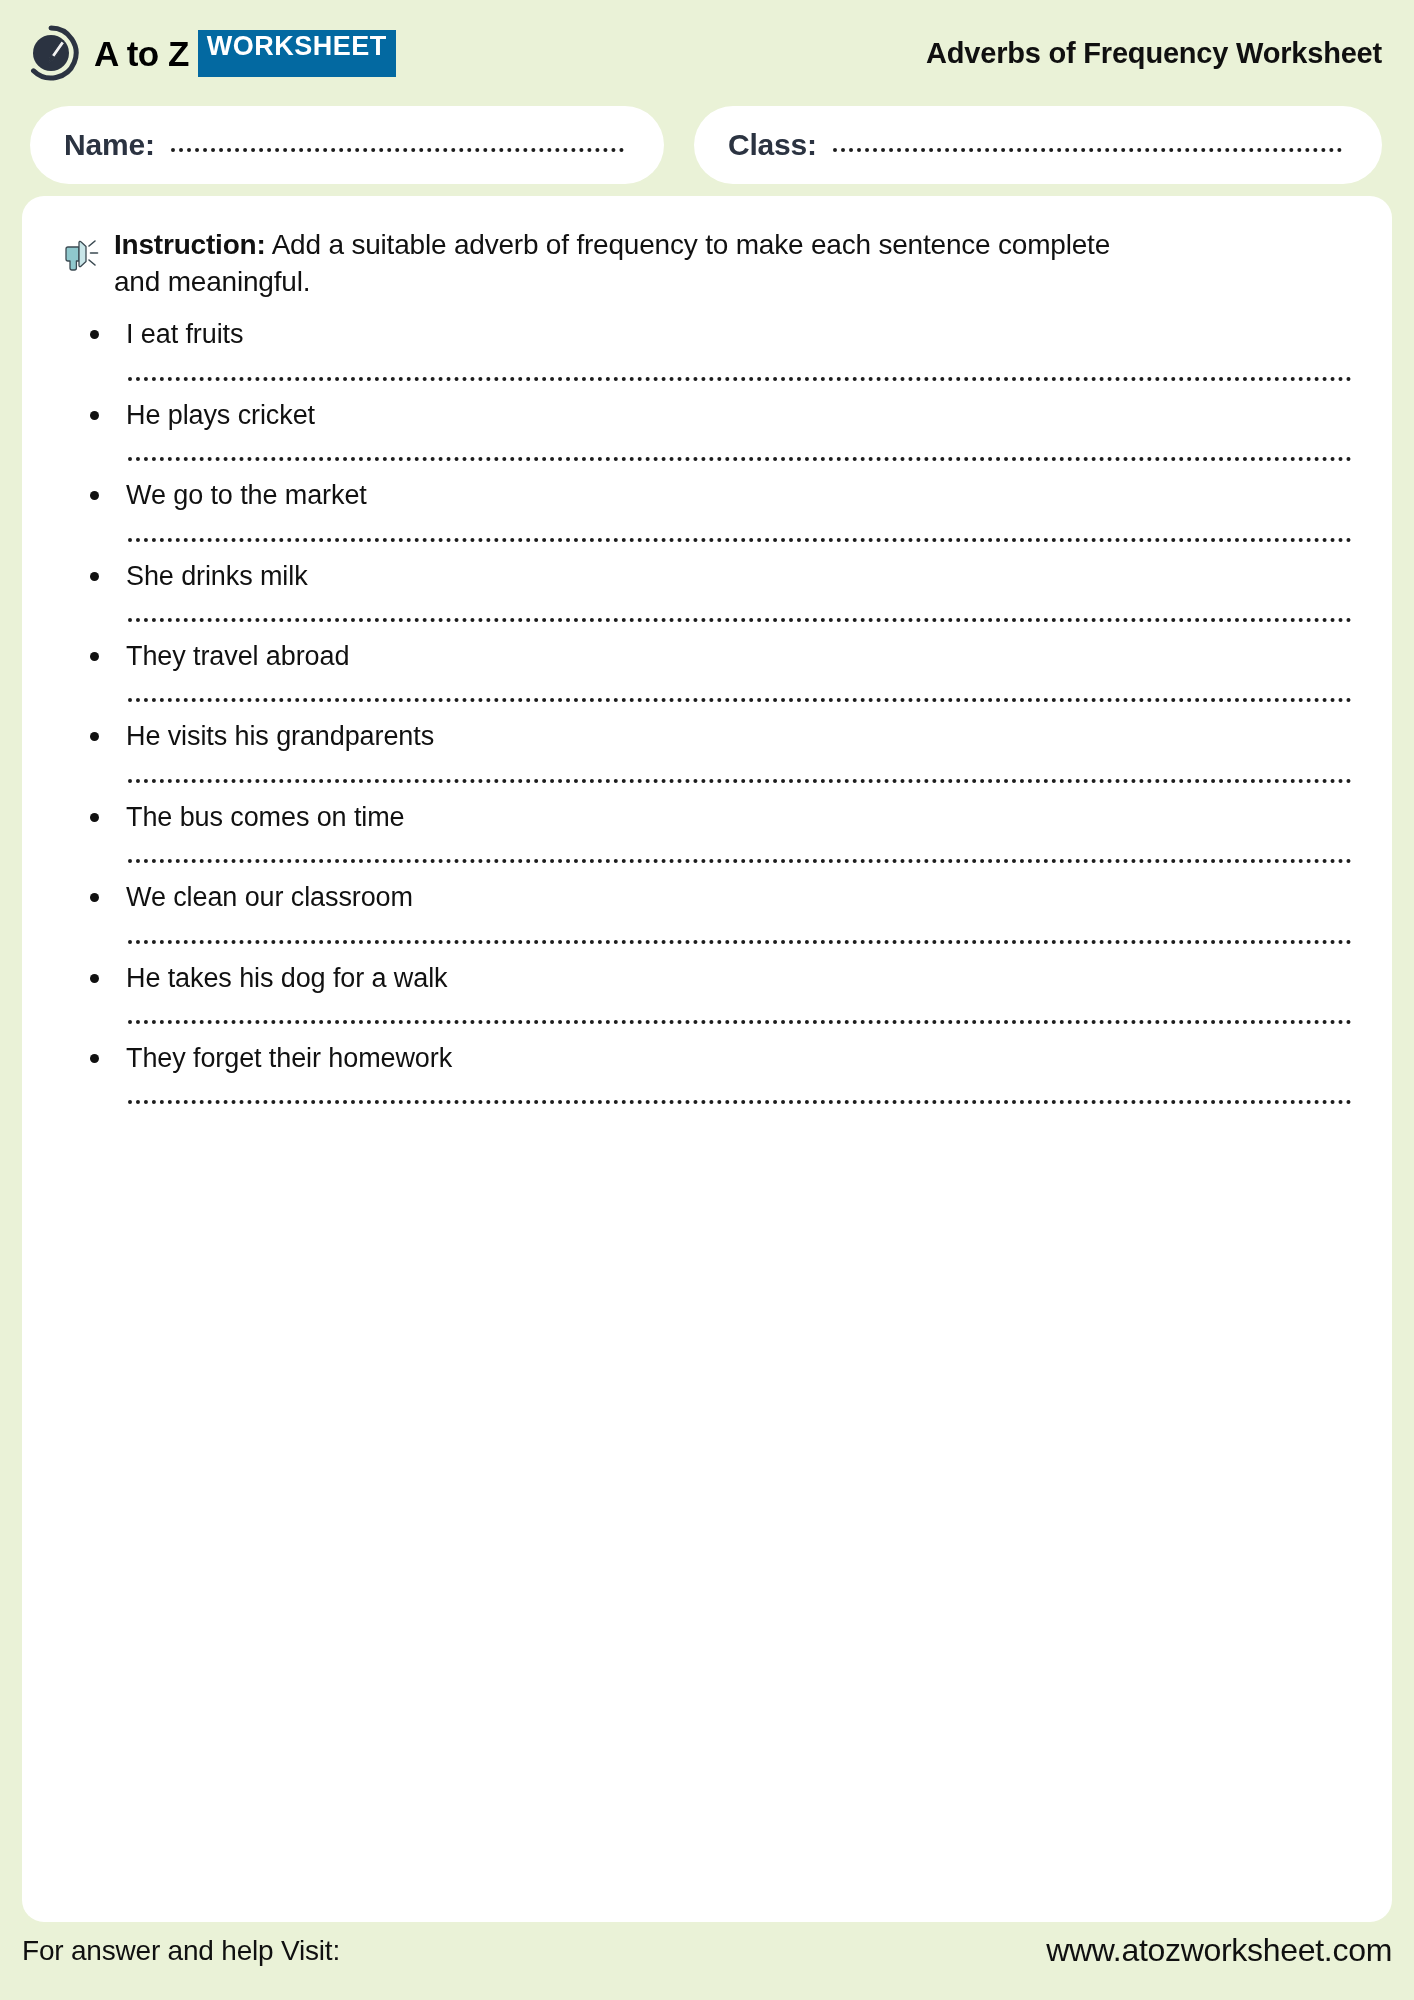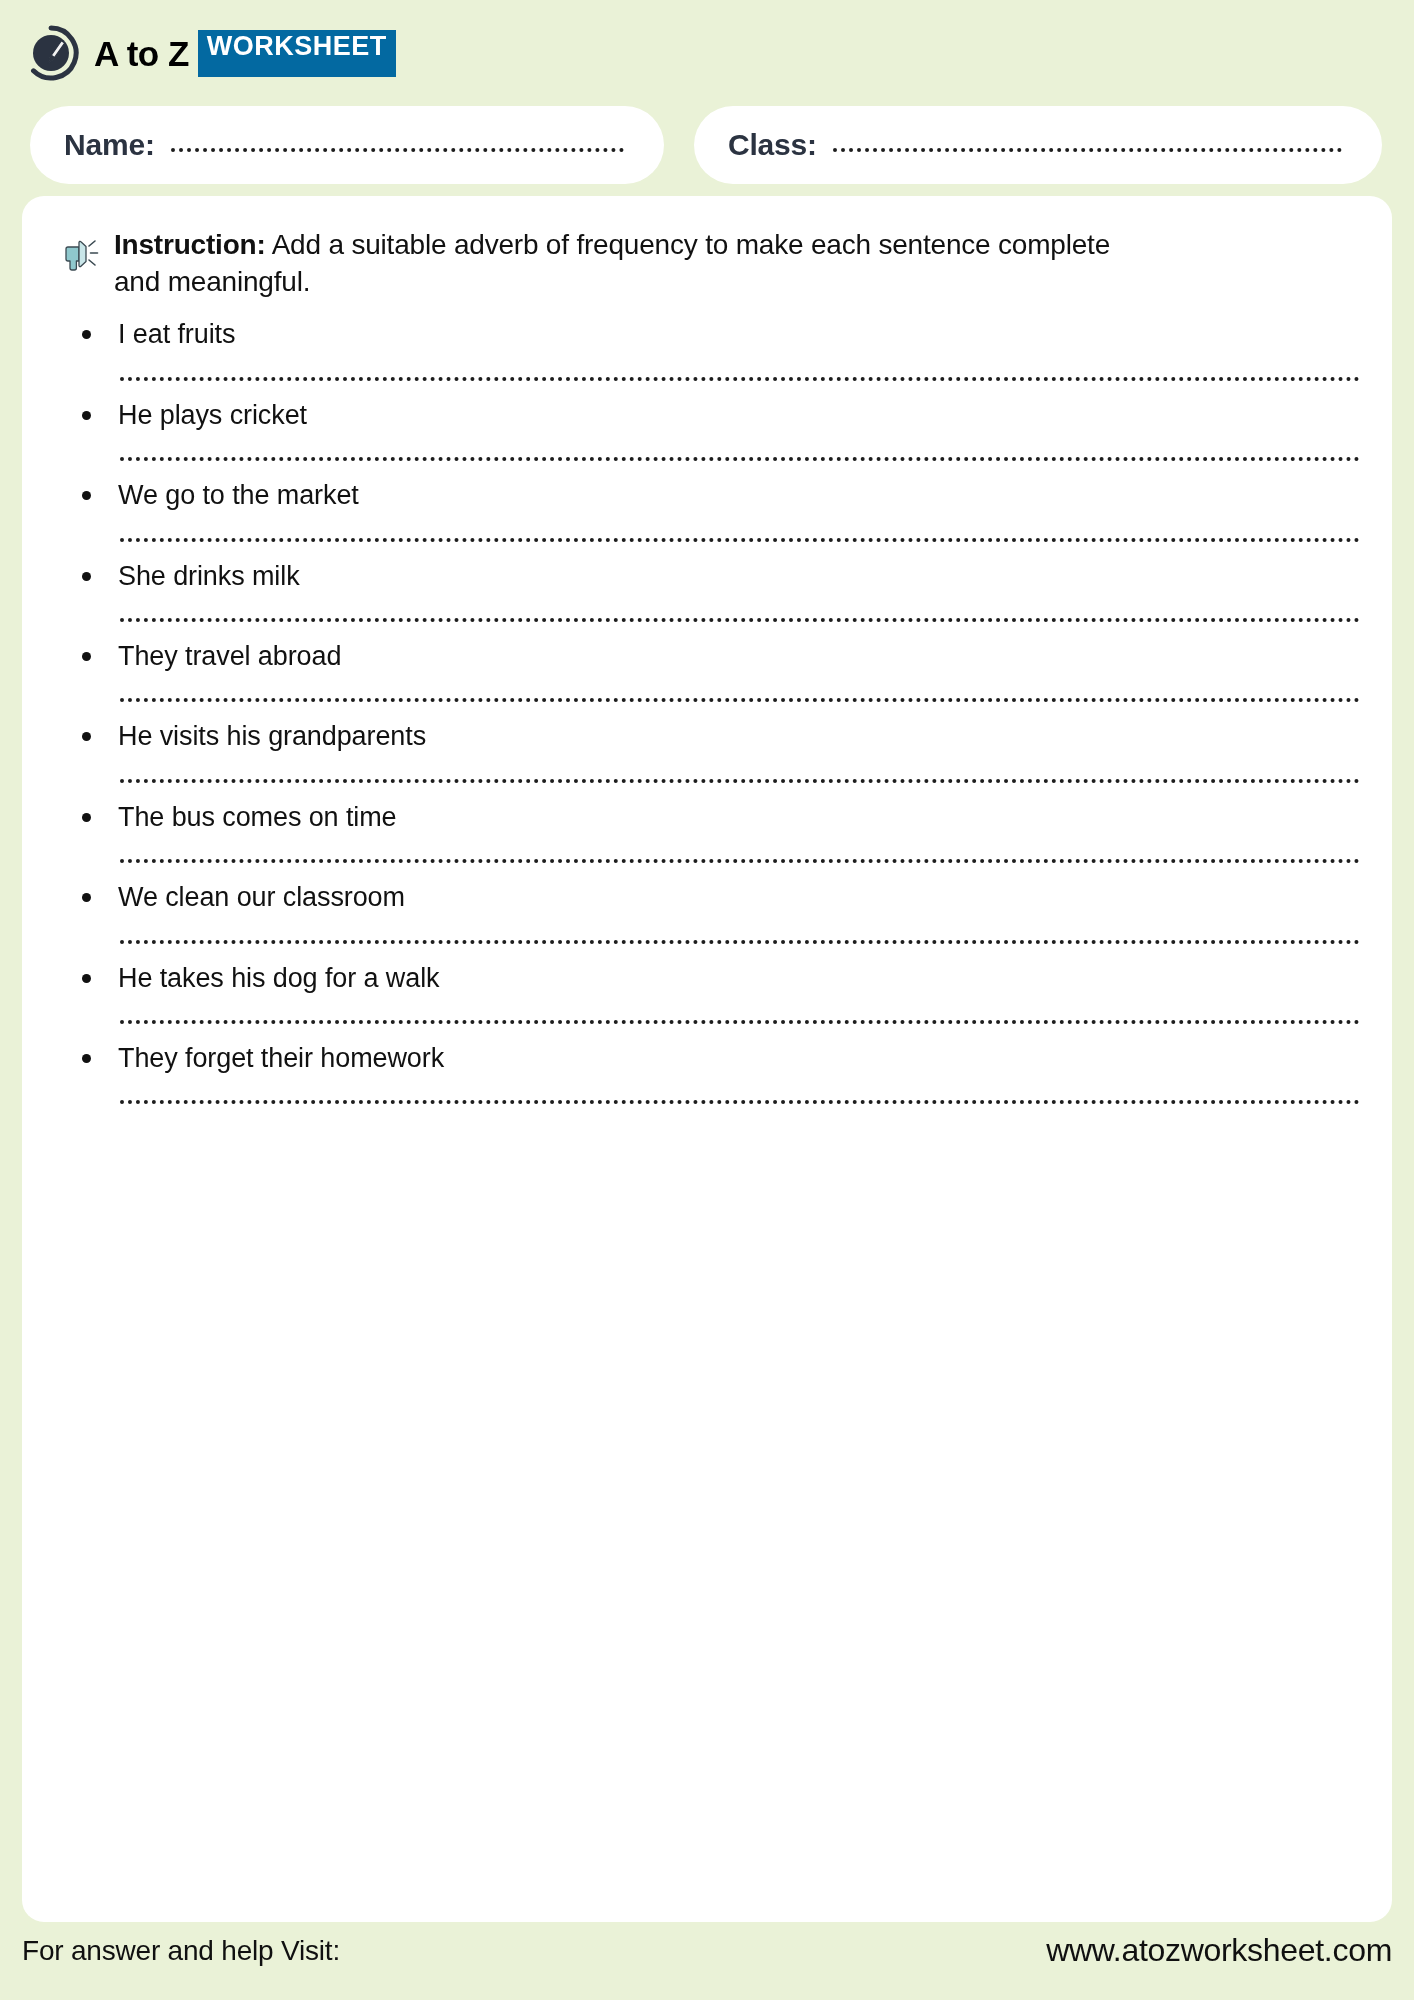--- a/index.html
+++ b/index.html
@@ -153,21 +153,21 @@
     font-weight: bold;
   }
 
   .instruction-text {
     font-weight: normal;
   }
 
   
   .qlist {
     list-style: none;
-    margin: 0;
+    margin: 8px;
     padding: 0;
   }
 
   .qitem {
     position: relative;
     padding-left: 56px;
     margin-top: 18px;
   }
 
   .qitem .bullet {
@@ -236,20 +236,21 @@
           <path d="M30.5 30 L34.5 30 L34.5 33 L32.5 38 L30.5 33 Z" fill="#2b3341"></path>
         </g>
       </svg>
     </span>
     <span class="brand-text">
       <span class="brand-atoz">A to Z</span>
       <span class="brand-worksheet">WORKSHEET</span>
     </span>
   </div>
 
+  <div class="header-title">Adverbs of Frequency Worksheet</div>
 </div>
 
 <div class="idrow">
 
   <div class="idfield name">
     <span class="idlabel">Name:</span>
     <span class="dotfill"></span>
   </div>
 
   <div class="idfield class">

